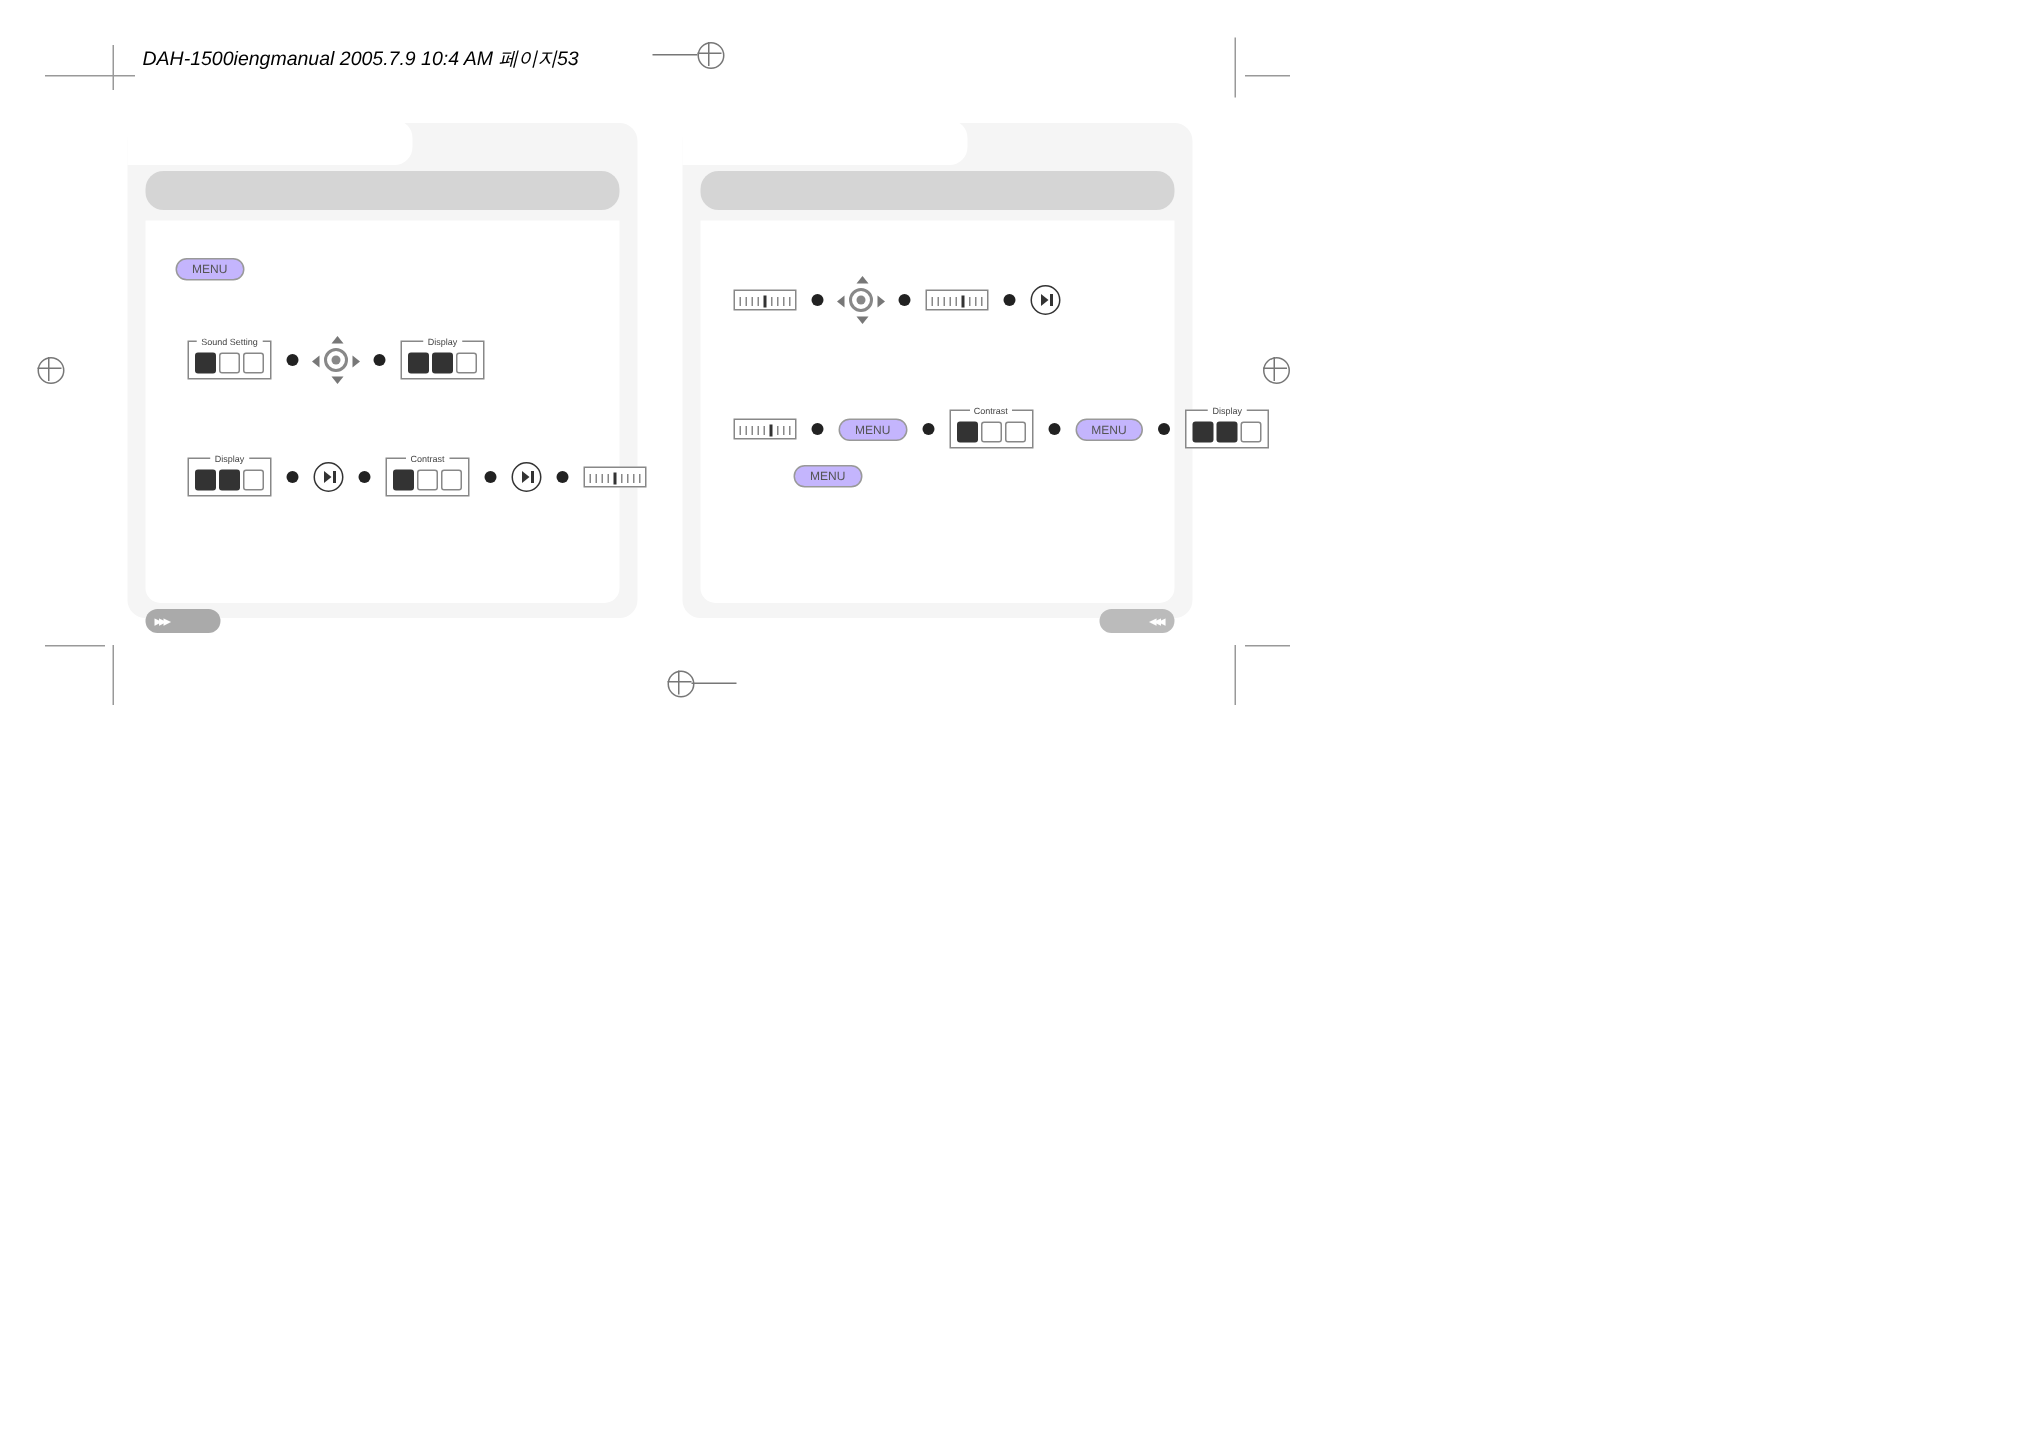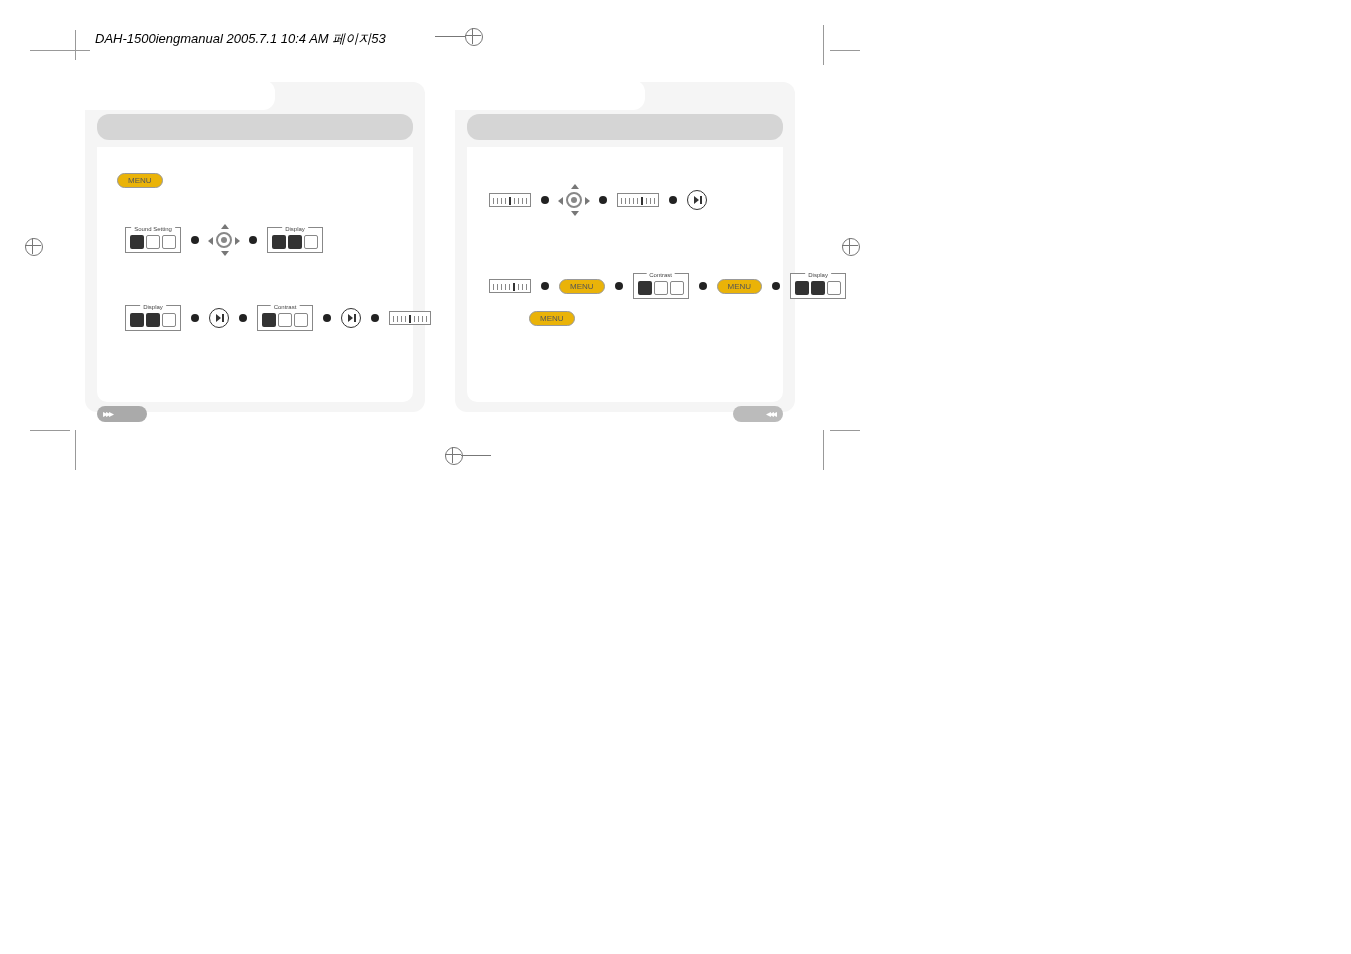--- a/index.html
+++ b/index.html
@@ -173,21 +173,21 @@
       border-radius: 0 0 10px 10px;
     }
     
     .btn-menu {
       display: inline-block;
       padding: 2px 10px;
       border: 1px solid #999;
       border-radius: 10px;
       font-size: 8px;
       color: #555;
-      background: #eab308;
+      background: #c4b5fd;
       vertical-align: middle;
     }
     
     .arrow-dot {
       display: inline-block;
       width: 8px;
       height: 8px;
       background: #222;
       border-radius: 50%;
       vertical-align: middle;
@@ -353,21 +353,21 @@
       color: #fff;
       font-size: 10px;
       letter-spacing: -2px;
     }
     .page-nav-left .page-nav-arrow { left: 6px; }
     .page-nav-right .page-nav-arrow { right: 8px; }
   </style>
 </head>
 <body>
 
-<div class="header-text">DAH-1500iengmanual  2005.7.1 10:4 AM  페이지53</div>
+<div class="header-text">DAH-1500iengmanual  2005.7.9 10:4 AM  페이지53</div>
 
 <div class="crop-mark-top">
     <div class="cross-h"></div>
     <div class="cross-v"></div>
   </div>
 <div class="crop-mark-bottom">
     <div class="cross-h"></div>
     <div class="cross-v"></div>
   </div>
 <div class="crop-mark-left">

